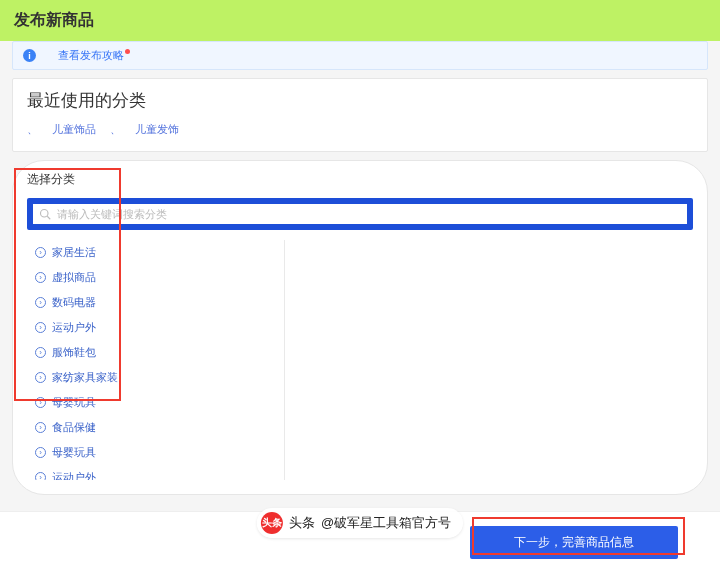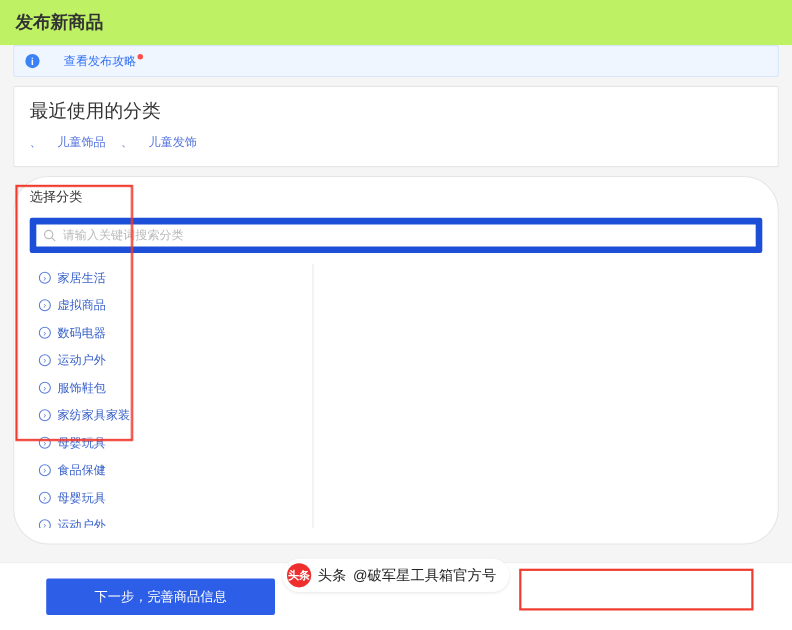--- a/index.html
+++ b/index.html
@@ -116,21 +116,21 @@
   line-height: 1;
 }
 .bottom-bar {
   position: absolute;
   bottom: 0; left: 0; right: 0;
   height: 62px;
   background: #fff;
   border-top: 1px solid #eee;
   display: flex;
   align-items: center;
-  justify-content: flex-start;
+  justify-content: flex-end;
   padding: 0 42px;
 }
 .primary-btn {
   background: #2c5ee8;
   color: #fff;
   border: none;
   padding: 8px 44px;
   font-size: 12px;
   border-radius: 2px;
   cursor: pointer;

